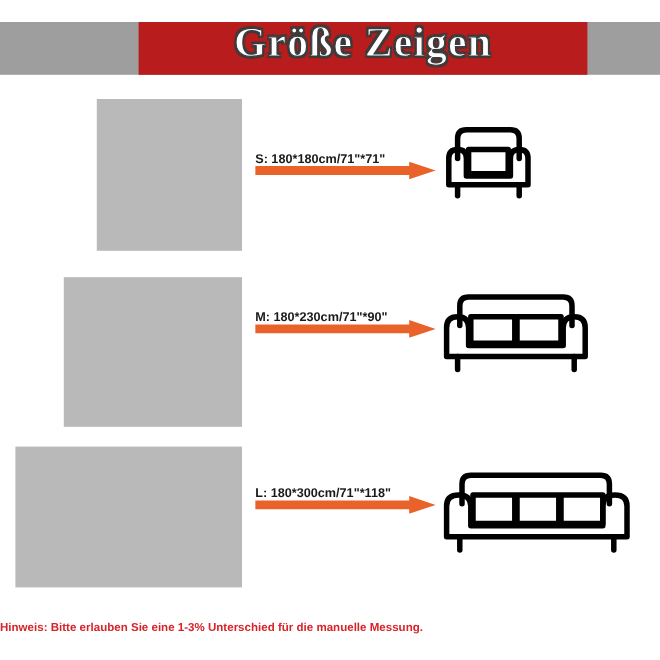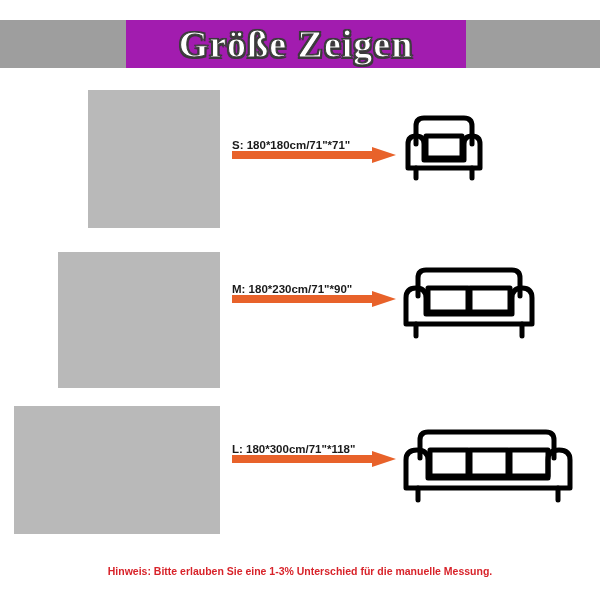--- a/index.html
+++ b/index.html
@@ -24,25 +24,24 @@
     top: 20px;
     left: 0;
     width: 600px;
     height: 48px;
     background: #9e9e9e;
   }
   .header-center {
     position: absolute;
     top: 20px;
     left: 126px;
-    width: 340px;
+    width: 408px;
     height: 48px;
-    background: #a21caf;
+    background: #b91c1c;
     display: flex;
-    align-items: center;
     justify-content: center;
   }
   .header-title {
     font-family: "Liberation Serif", serif;
     font-weight: bold;
     color: #ffffff;
     font-size: 38px;
     letter-spacing: 1px;
     line-height: 1;
     white-space: nowrap;
@@ -82,21 +81,21 @@
     position: absolute;
   }
   .furniture svg { display: block; }
 
   
   .footer-note {
     position: absolute;
     left: 0;
     top: 565px;
     width: 600px;
-    text-align: center;
+    text-align: left;
     font-size: 10.5px;
     font-weight: bold;
     color: #d8232a;
     white-space: nowrap;
   }
 </style>
 </head>
 <body>
 
 <div class="page">

